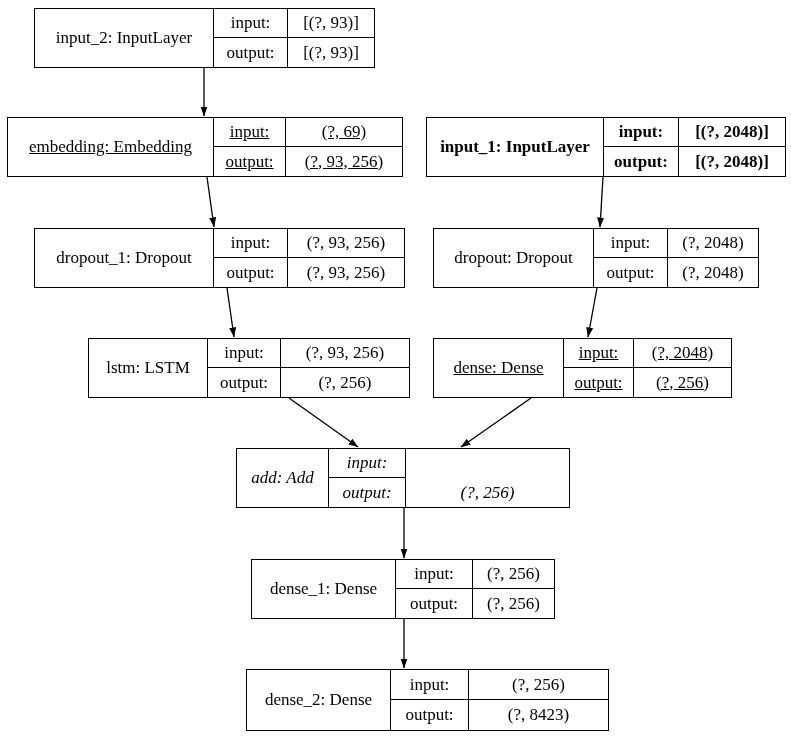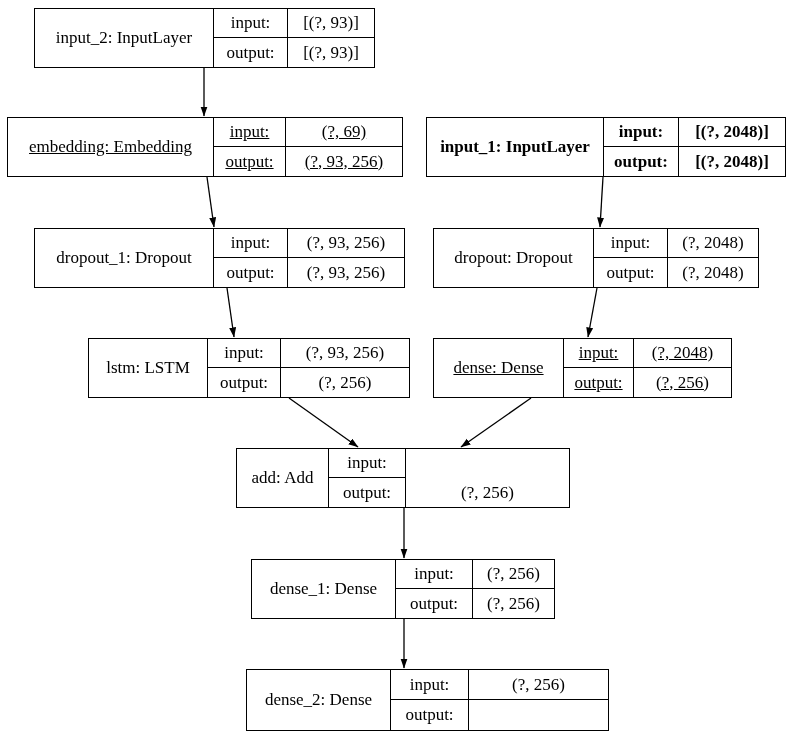--- a/index.html
+++ b/index.html
@@ -129,33 +129,34 @@
         <div class="cell cell-ol">output:</div>
         <div class="cell cell-ov">(?, 256)</div>
       </div>
       <div class="node" style="left: 433px; top: 338px; width: 299px; height: 60px; grid-template-columns: 130px 70px 1fr; border-color: rgb(0, 0, 0); text-decoration: underline;">
         <div class="cell cell-label">dense: Dense</div>
         <div class="cell cell-il">input:</div>
         <div class="cell cell-iv">(?, 2048)</div>
         <div class="cell cell-ol">output:</div>
         <div class="cell cell-ov">(?, 256)</div>
       </div>
-      <div class="node" style="left: 236px; top: 448px; width: 334px; height: 60px; grid-template-columns: 92px 77px 1fr; border-color: rgb(0, 0, 0);">
+      <div class="node" style="left: 236px; top: 448px; width: 334px; height: 60px; grid-template-columns: 92px 77px 1fr; border-color: rgb(0, 0, 0); font-style: italic;">
         <div class="cell cell-label">add: Add</div>
         <div class="cell cell-il">input:</div>
         <div class="cell cell-ol">output:</div>
         <div class="cell cell-ov">(?, 256)</div>
       </div>
       <div class="node" style="left: 251px; top: 559px; width: 304px; height: 60px; grid-template-columns: 144px 77px 1fr; border-color: rgb(0, 0, 0); text-align: center;">
         <div class="cell cell-label">dense_1: Dense</div>
         <div class="cell cell-il">input:</div>
         <div class="cell cell-iv">(?, 256)</div>
         <div class="cell cell-ol">output:</div>
         <div class="cell cell-ov">(?, 256)</div>
       </div>
       <div class="node" style="left: 246px; top: 669px; width: 363px; height: 62px; grid-template-columns: 144px 78px 1fr; border-color: rgb(0, 0, 0);">
         <div class="cell cell-label">dense_2: Dense</div>
         <div class="cell cell-il">input:</div>
         <div class="cell cell-iv">(?, 256)</div>
         <div class="cell cell-ol">output:</div>
+        <div class="cell cell-ov">(?, 8423)</div>
       </div>
     </div>
 </div>
 
 </body></html>

